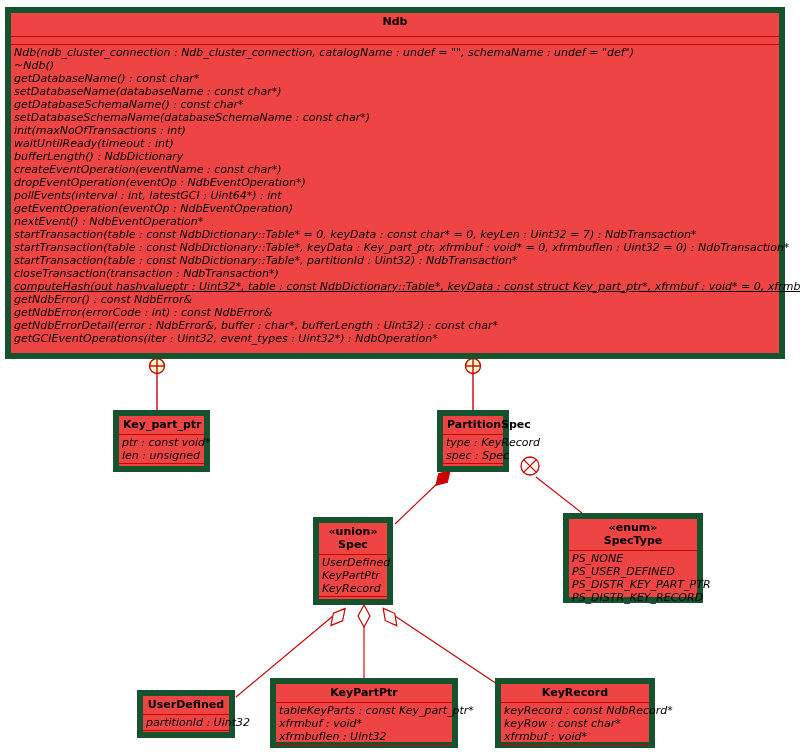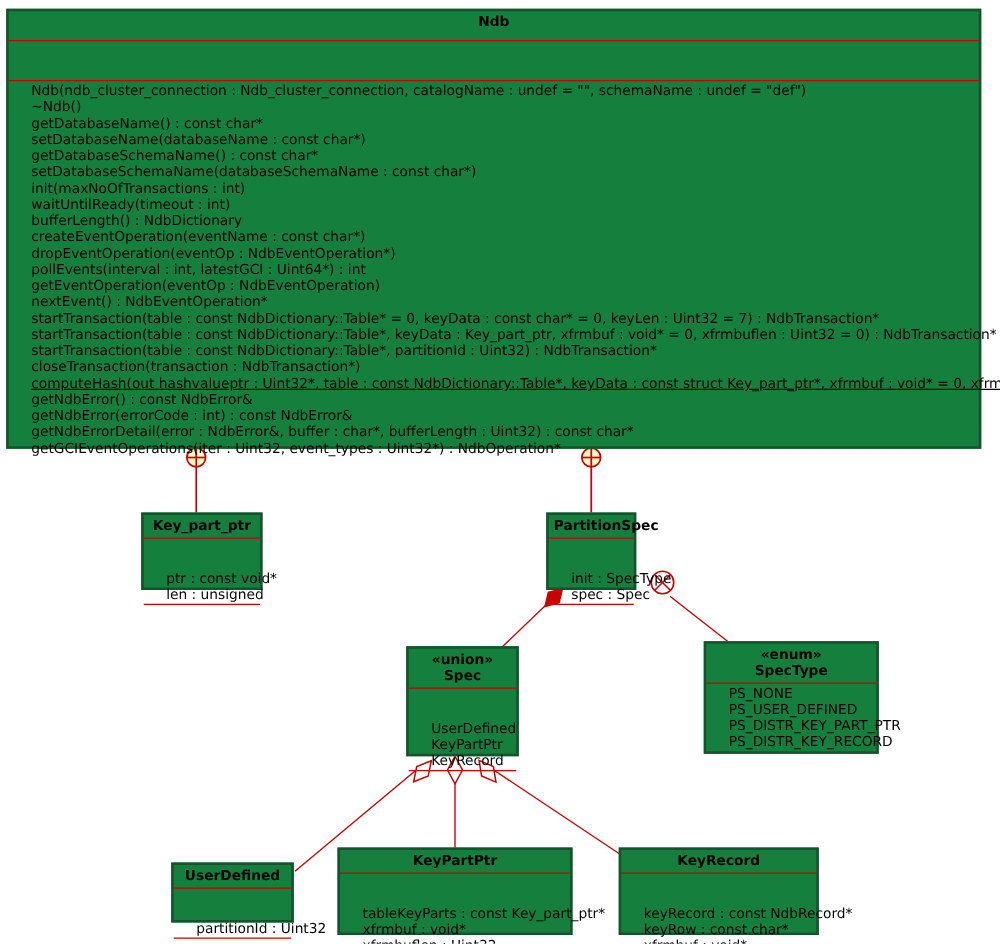--- a/index.html
+++ b/index.html
@@ -22,22 +22,22 @@
   }
   #edge-layer {
     position: absolute;
     left: 0; top: 0;
     width: 800px;
     height: 755px;
     pointer-events: none;
   }
   .uml-class {
     position: absolute;
-    background: #15803d;
-    border: 2px solid #14532d;
+    background: #ef4444;
+    border: 6px solid #14532d;
     box-sizing: border-box;
     z-index: 5;
   }
   .uml-header {
     border-bottom: 1px solid #cc0000;
     text-align: center;
     font-weight: bold;
     font-size: 11px;
     color: #000000;
     padding: 2px 4px 3px 4px;
@@ -49,44 +49,44 @@
     font-weight: bold;
     font-size: 11px;
     line-height: 13px;
   }
   .uml-compartment {
     padding: 1px 0 1px 0;
     box-sizing: border-box;
   }
   .uml-compartment.bordered-bottom {
     border-bottom: 1px solid #cc0000;
-    margin-top: 24px;
   }
   .uml-line {
     font-size: 11px;
     line-height: 13px;
     color: #000000;
     white-space: nowrap;
-    padding: 0 18px;
+    padding: 0 3px;
+    font-style: italic;
   }
   .uml-line.is-static {
     text-decoration: underline;
   }
   .uml-empty {
     height: 13px;
   }
   
   #class-ndb { left: 5px; top: 7px; width: 780px; height: 352px; }
   #class-ndb .uml-header { height: 18px; padding-top: 2px; }
   #class-ndb .uml-compartment { height: 8px; }
   #class-ndb .ops { height: auto; }
 
   #class-key-part-ptr { left: 113px; top: 410px; width: 97px; height: 62px; }
   #class-partition-spec { left: 437px; top: 410px; width: 72px; height: 62px; }
-  #class-spec { left: 325px; top: 517px; width: 90px; height: 88px; }
+  #class-spec { left: 313px; top: 517px; width: 80px; height: 88px; }
   #class-spec-type { left: 563px; top: 513px; width: 140px; height: 90px; }
   #class-user-defined { left: 137px; top: 690px; width: 98px; height: 48px; }
   #class-key-part-ptr2 { left: 270px; top: 678px; width: 188px; height: 70px; }
   #class-key-record { left: 495px; top: 678px; width: 160px; height: 70px; }
 </style>
 </head>
 <body>
 
 <div id="diagram-root">
 
@@ -171,21 +171,21 @@
       <div class="uml-line">len : unsigned</div>
     </div>
     <div class="uml-compartment">
       <div class="uml-empty"></div>
     </div>
   </div>
 
   <div class="uml-class" id="class-partition-spec">
     <div class="uml-header">PartitionSpec</div>
     <div class="uml-compartment bordered-bottom">
-      <div class="uml-line">init : SpecType</div>
+      <div class="uml-line">type : KeyRecord</div>
       <div class="uml-line">spec : Spec</div>
     </div>
     <div class="uml-compartment">
       <div class="uml-empty"></div>
     </div>
   </div>
 
   <div class="uml-class" id="class-spec">
     <div class="uml-header">
       <span class="uml-stereotype">«union»</span>

